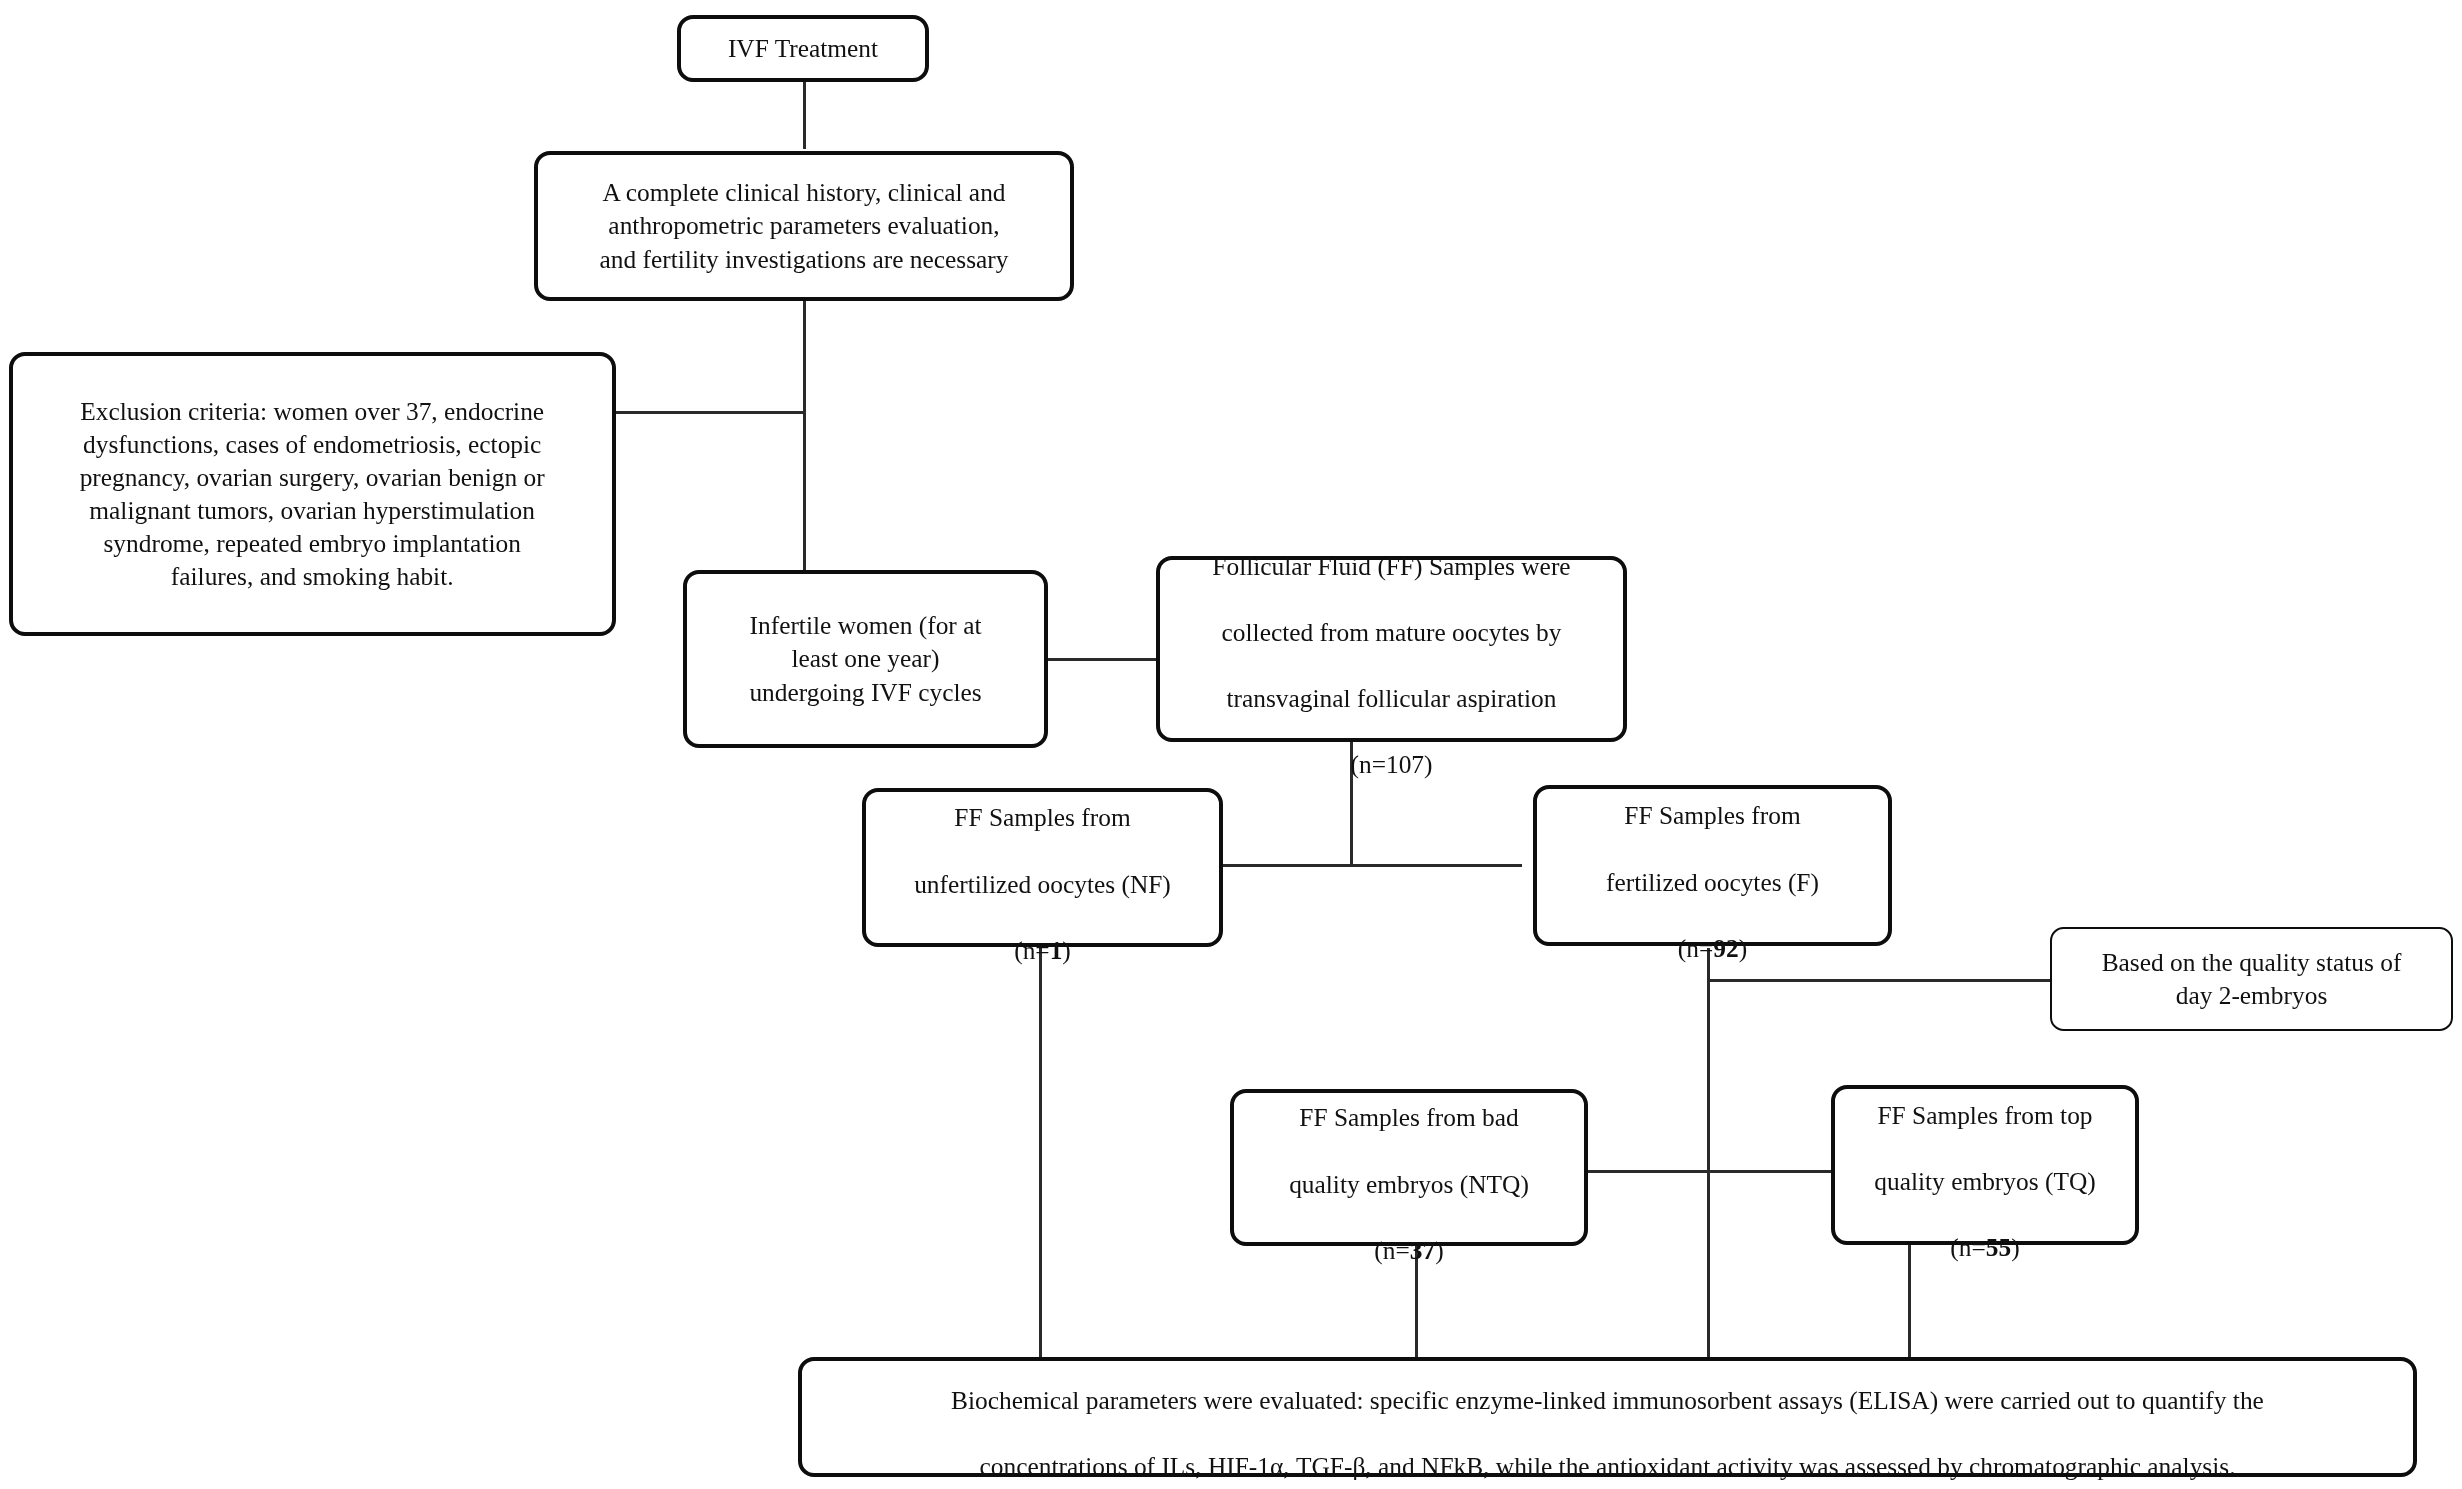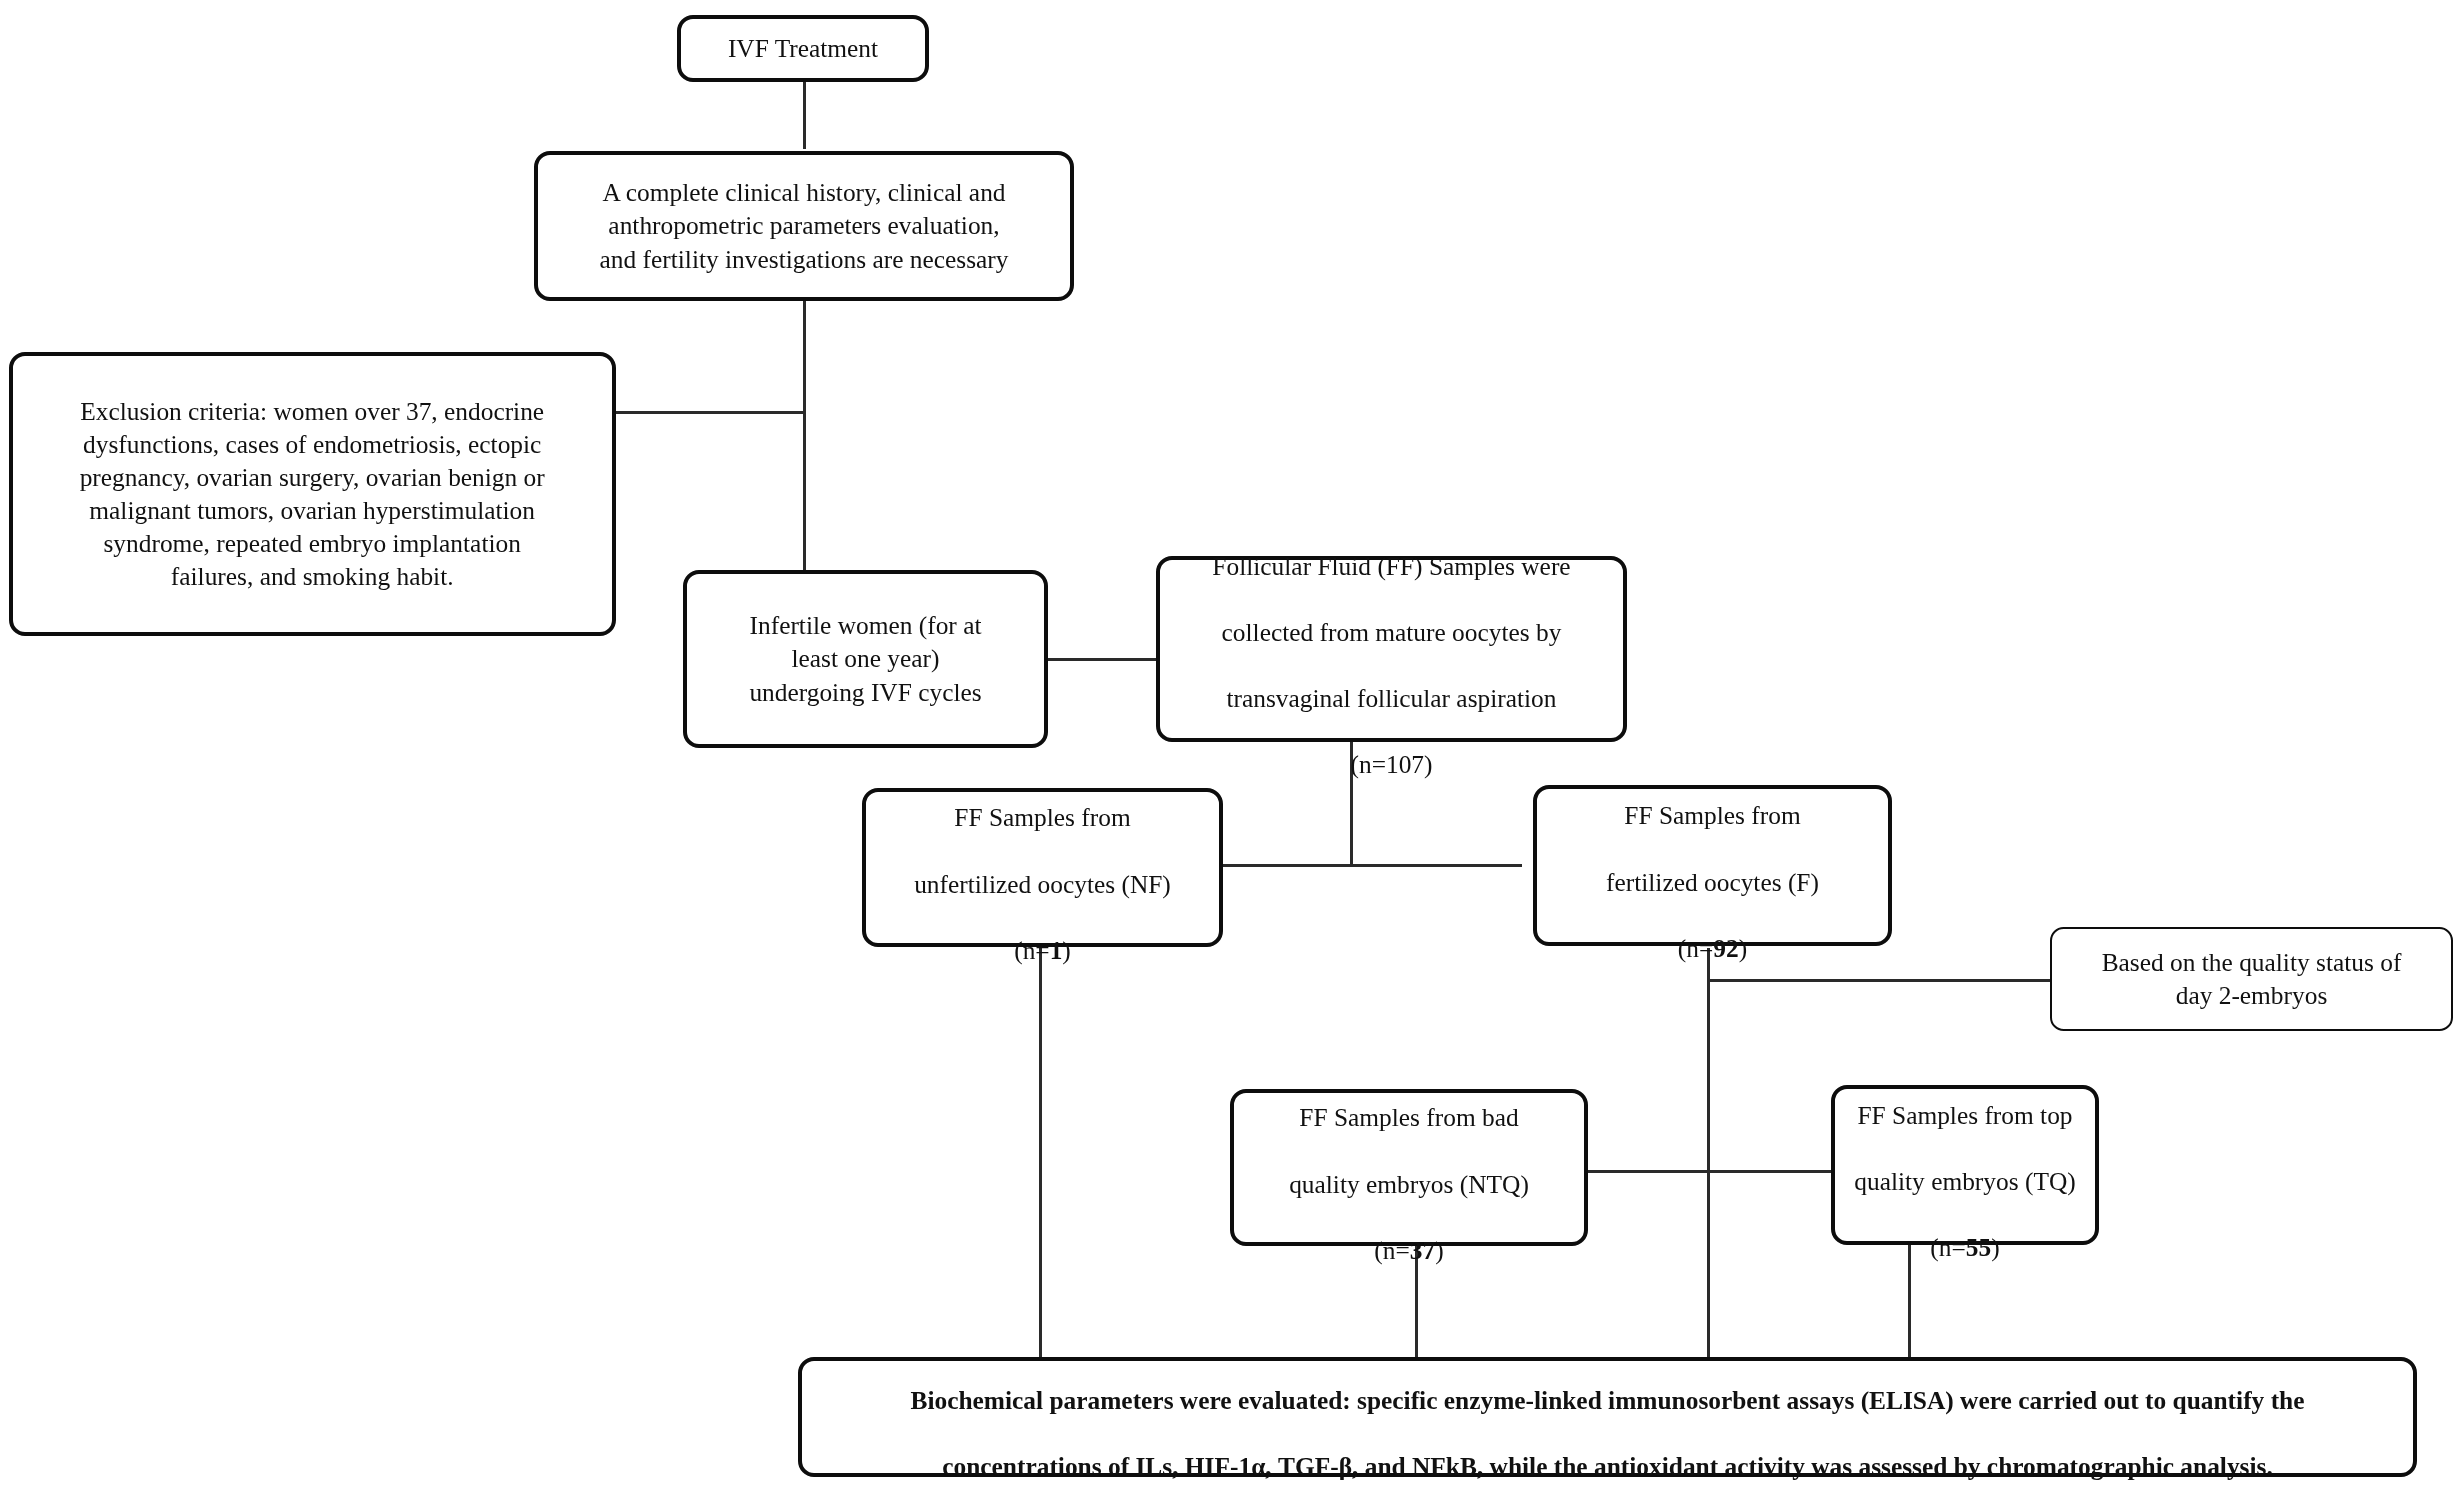--- a/index.html
+++ b/index.html
@@ -135,29 +135,29 @@
   </div>
 
   <div class="node" style="left:1230px; top:1089px; width:358px; height:157px;">
     <span class="txt">
       <span>FF Samples from bad</span><br>
       <span>quality embryos (NTQ)</span><br>
       <span><span>(n=</span><b>37</b><span>)</span></span>
     </span>
   </div>
 
-  <div class="node" style="left:1831px; top:1085px; width:268px; height:160px;">
+  <div class="node" style="left:1831px; top:1085px; width:308px; height:160px;">
     <span class="txt">
       <span>FF Samples from top</span><br>
       <span>quality embryos (TQ)</span><br>
       <span><span>(n=</span><b>55</b><span>)</span></span>
     </span>
   </div>
 
-  <div class="node" style="left:798px; top:1357px; width:1619px; height:120px;font-weight:bold;">
+  <div class="node" style="left:798px; top:1357px; width:1619px; height:120px;">
     <span class="txt">
       <span>Biochemical parameters were evaluated: specific enzyme-linked immunosorbent assays (ELISA) were carried out to quantify the</span><br>
       <span>concentrations of ILs, HIF-1α, TGF-β, and NFkB, while the antioxidant activity was assessed by chromatographic analysis.</span>
     </span>
   </div>
 
 </div>
 
 
 </body></html>

